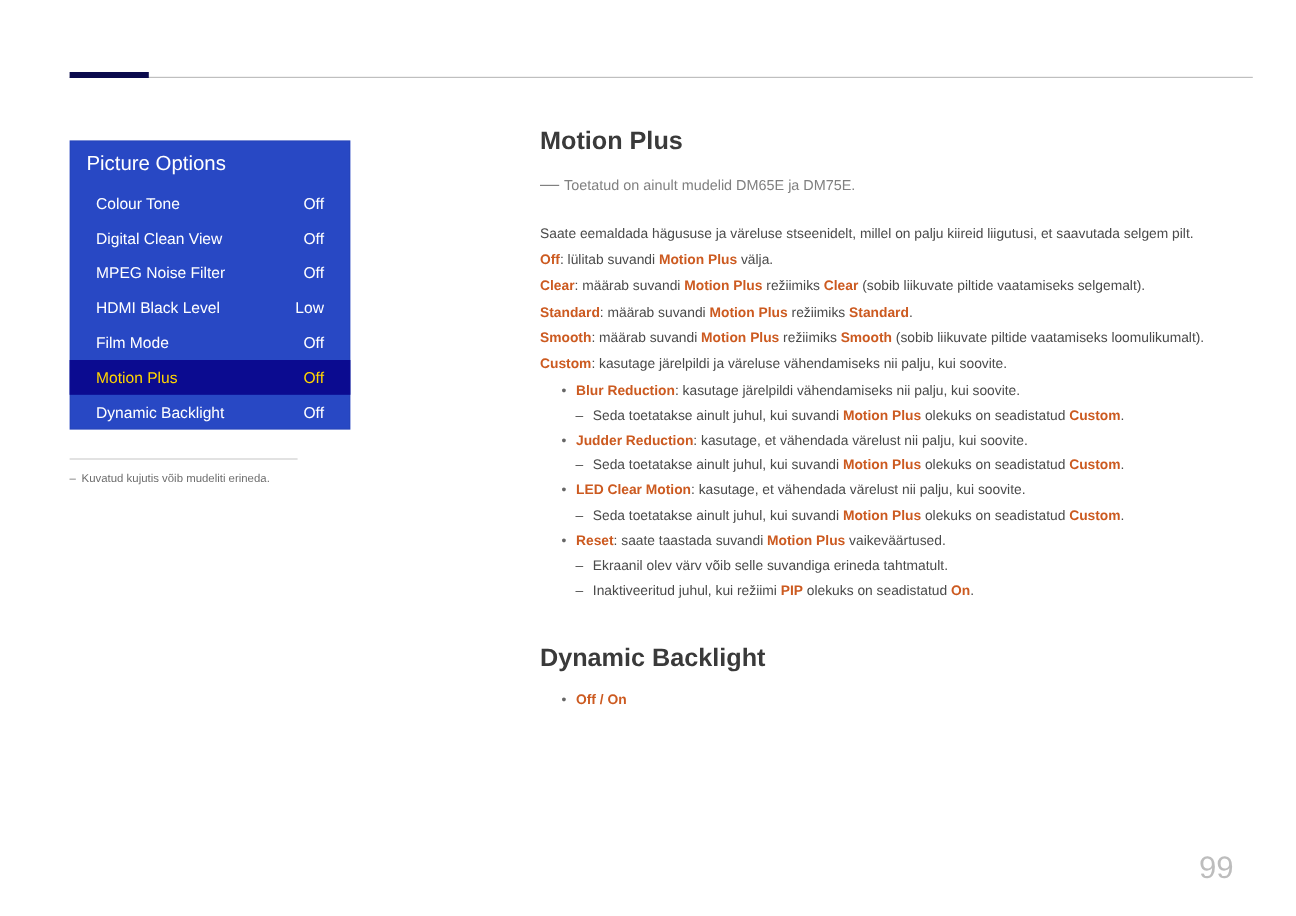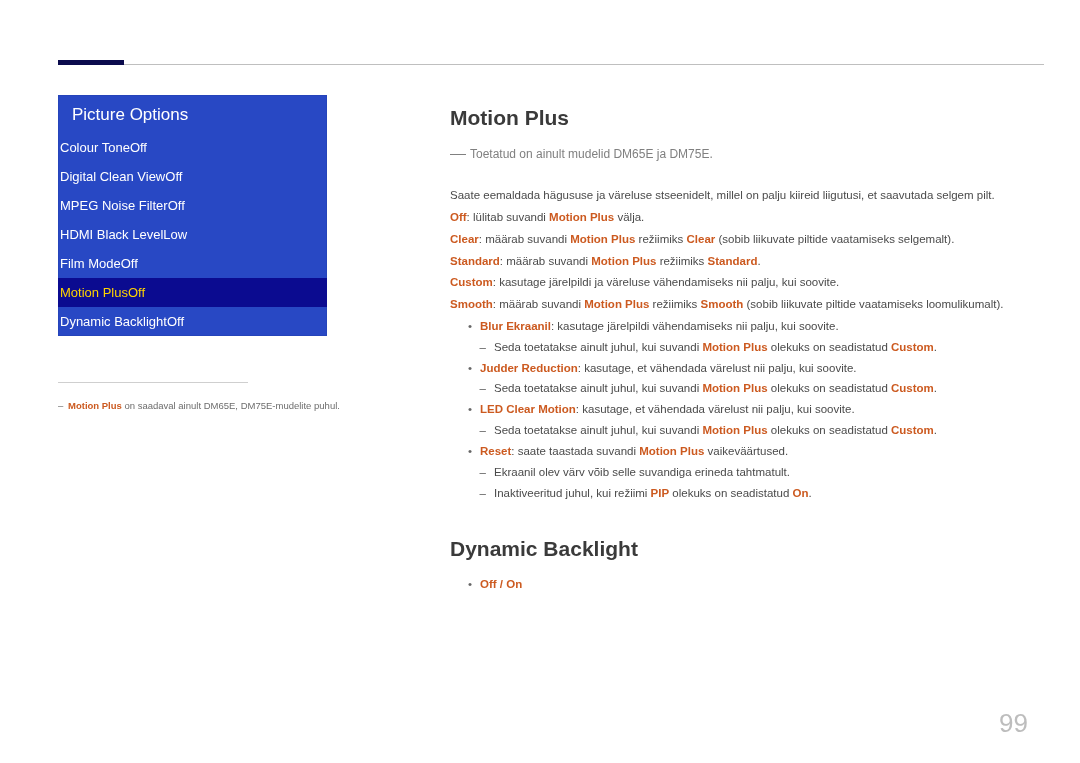--- a/index.html
+++ b/index.html
@@ -29,37 +29,37 @@
   .page-number {
     position: absolute;
     bottom: 24px;
     right: 52px;
     font-size: 26px;
     color: #bdbdbd;
     font-weight: 300;
   }
   .menu-panel {
     position: absolute;
-    top: 95px;
-    left: 58px;
-    width: 269px;
+    top: 117px;
+    left: 58px;
+    width: 234px;
     background: #2848c4;
     color: #fff;
     font-size: 13px;
     box-shadow: inset 0 0 0 1px rgba(0,0,0,0.05);
   }
   .menu-title {
     padding: 10px 14px 8px;
     font-size: 17px;
     font-weight: 400;
   }
   .menu-row {
     display: flex;
-    justify-content: flex-start;
-    padding: 7px 2px;
+    justify-content: space-between;
+    padding: 7px 22px;
     font-size: 13px;
   }
   .menu-row.selected {
     background: #0b0b90;
     color: #ffd400;
   }
   .footnote-rule {
     position: absolute;
     top: 382px;
     left: 58px;
@@ -148,42 +148,42 @@
       </div>
       <div class="menu-row">
         <span>Dynamic Backlight</span>
         <span>Off</span>
       </div>
     </div>
 </div>
 
 <div class="footnote-rule"></div>
 <div class="footnotes">
-  <div style="margin-top:6px;"><span class="dash">–</span><span class="orange">Motion Plus</span><span> on saadaval ainult DM65E, DM75E-mudelite puhul.</span></div>
+  <div><span class="dash">–</span><span>Kuvatud kujutis võib mudeliti erineda.</span></div>
 </div>
 
 <div class="content">
   <h2>Motion Plus</h2>
   <div class="support-note"><span class="long-dash"></span><span>Toetatud on ainult mudelid DM65E ja DM75E.</span></div>
   <p>Saate eemaldada hägususe ja väreluse stseenidelt, millel on palju kiireid liigutusi, et saavutada selgem pilt.</p>
 
   <p><span class="orange">Off</span><span>: lülitab suvandi </span><span class="orange">Motion Plus</span><span> välja.</span></p>
 
   <p><span class="orange">Clear</span><span>: määrab suvandi </span><span class="orange">Motion Plus</span><span> režiimiks </span><span class="orange">Clear</span><span> (sobib liikuvate piltide vaatamiseks selgemalt).</span></p>
 
   <p><span class="orange">Standard</span><span>: määrab suvandi </span><span class="orange">Motion Plus</span><span> režiimiks </span><span class="orange">Standard</span><span>.</span></p>
 
+  <p><span class="orange">Smooth</span><span>: määrab suvandi </span><span class="orange">Motion Plus</span><span> režiimiks </span><span class="orange">Smooth</span><span> (sobib liikuvate piltide vaatamiseks loomulikumalt).</span></p>
+
   <p><span class="orange">Custom</span><span>: kasutage järelpildi ja väreluse vähendamiseks nii palju, kui soovite.</span></p>
 
-  <p><span class="orange">Smooth</span><span>: määrab suvandi </span><span class="orange">Motion Plus</span><span> režiimiks </span><span class="orange">Smooth</span><span> (sobib liikuvate piltide vaatamiseks loomulikumalt).</span></p>
-
   <div class="bullets">
     <div class="bullet-row">
         <span class="bullet">•</span>
-        <span><span class="orange">Blur Ekraanil</span><span>: kasutage järelpildi vähendamiseks nii palju, kui soovite.</span></span>
+        <span><span class="orange">Blur Reduction</span><span>: kasutage järelpildi vähendamiseks nii palju, kui soovite.</span></span>
       </div>
     <div class="sub-row">
         <span class="dash">–</span>
         <span><span>Seda toetatakse ainult juhul, kui suvandi </span><span class="orange">Motion Plus</span><span> olekuks on seadistatud </span><span class="orange">Custom</span><span>.</span></span>
       </div>
 
     <div class="bullet-row">
         <span class="bullet">•</span>
         <span><span class="orange">Judder Reduction</span><span>: kasutage, et vähendada värelust nii palju, kui soovite.</span></span>
       </div>

